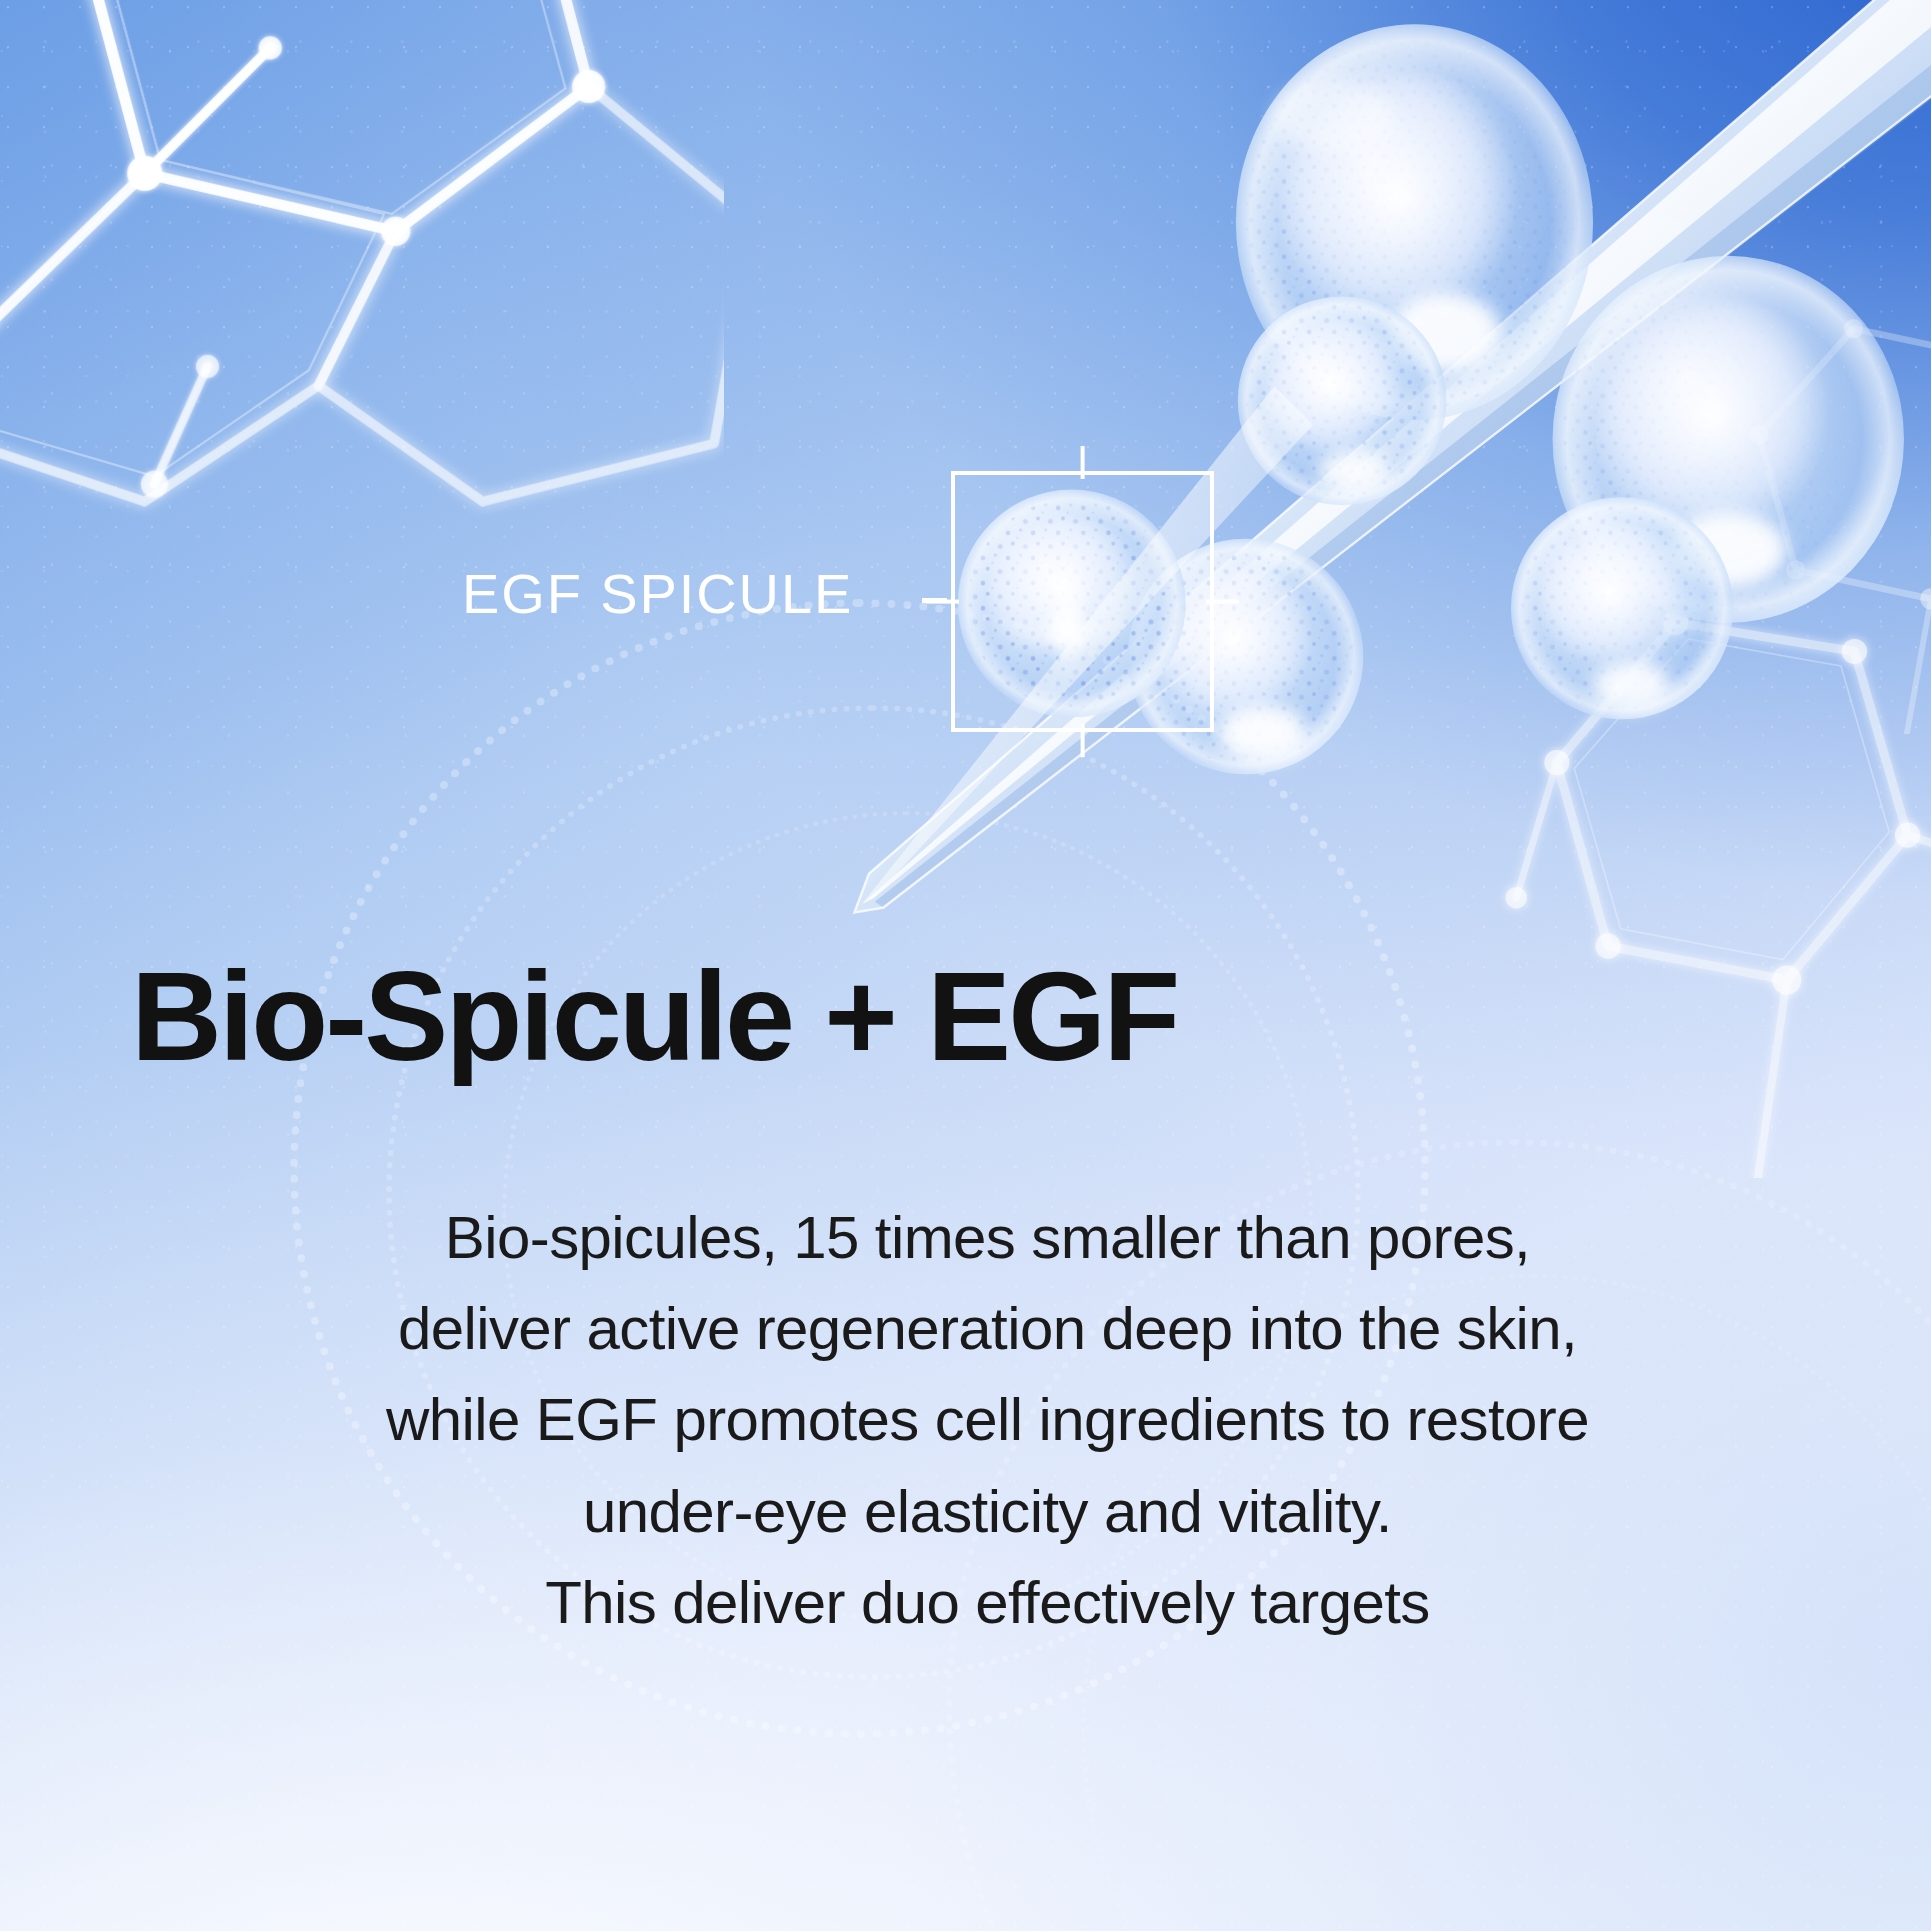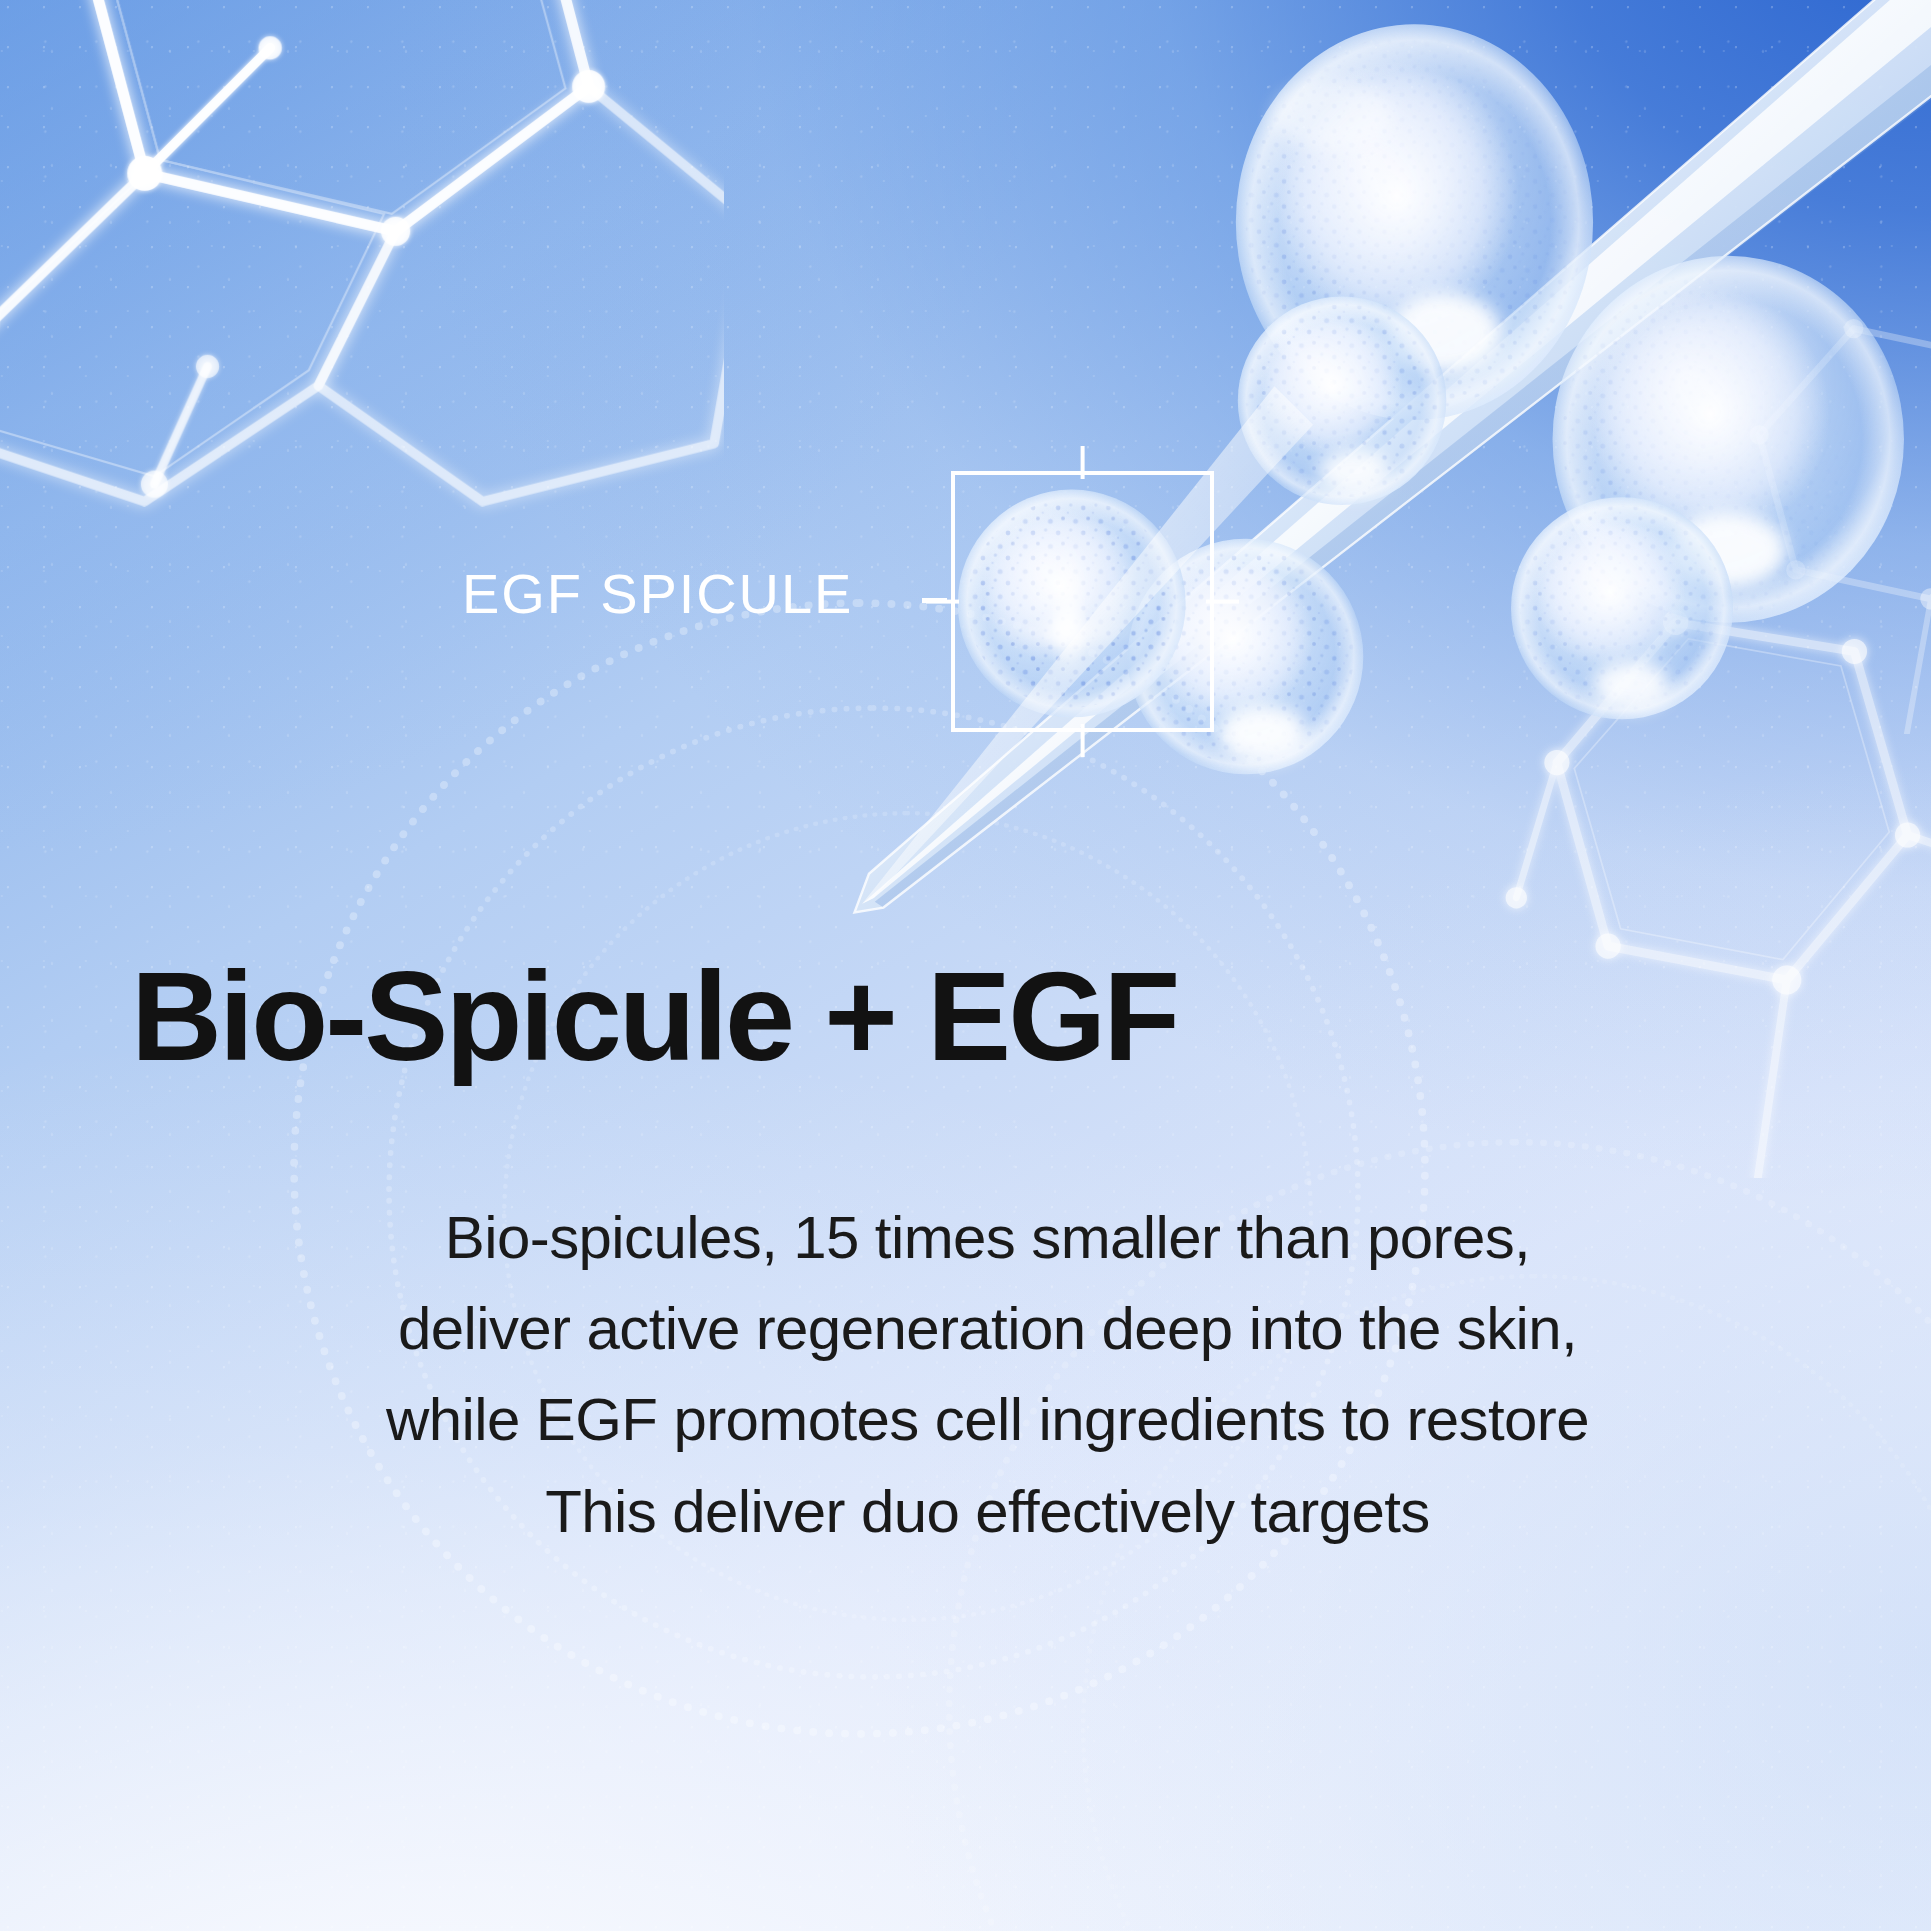--- a/index.html
+++ b/index.html
@@ -411,17 +411,18 @@
   </div>
   <div class="label-dash"></div>
   <div class="spicule-label">EGF SPICULE</div>
 
   <div class="headline">Bio-Spicule + EGF</div>
 
   <div class="body-copy">
     <span class="ln">Bio-spicules, 15 times smaller than pores,</span>
     <span class="ln">deliver active regeneration deep into the skin,</span>
     <span class="ln">while EGF promotes cell ingredients to restore</span>
+    <span class="ln">under-eye elasticity and vitality.</span>
     <span class="ln">This deliver duo effectively targets</span>
   </div>
 
 </div>
 
 
 </body></html>

